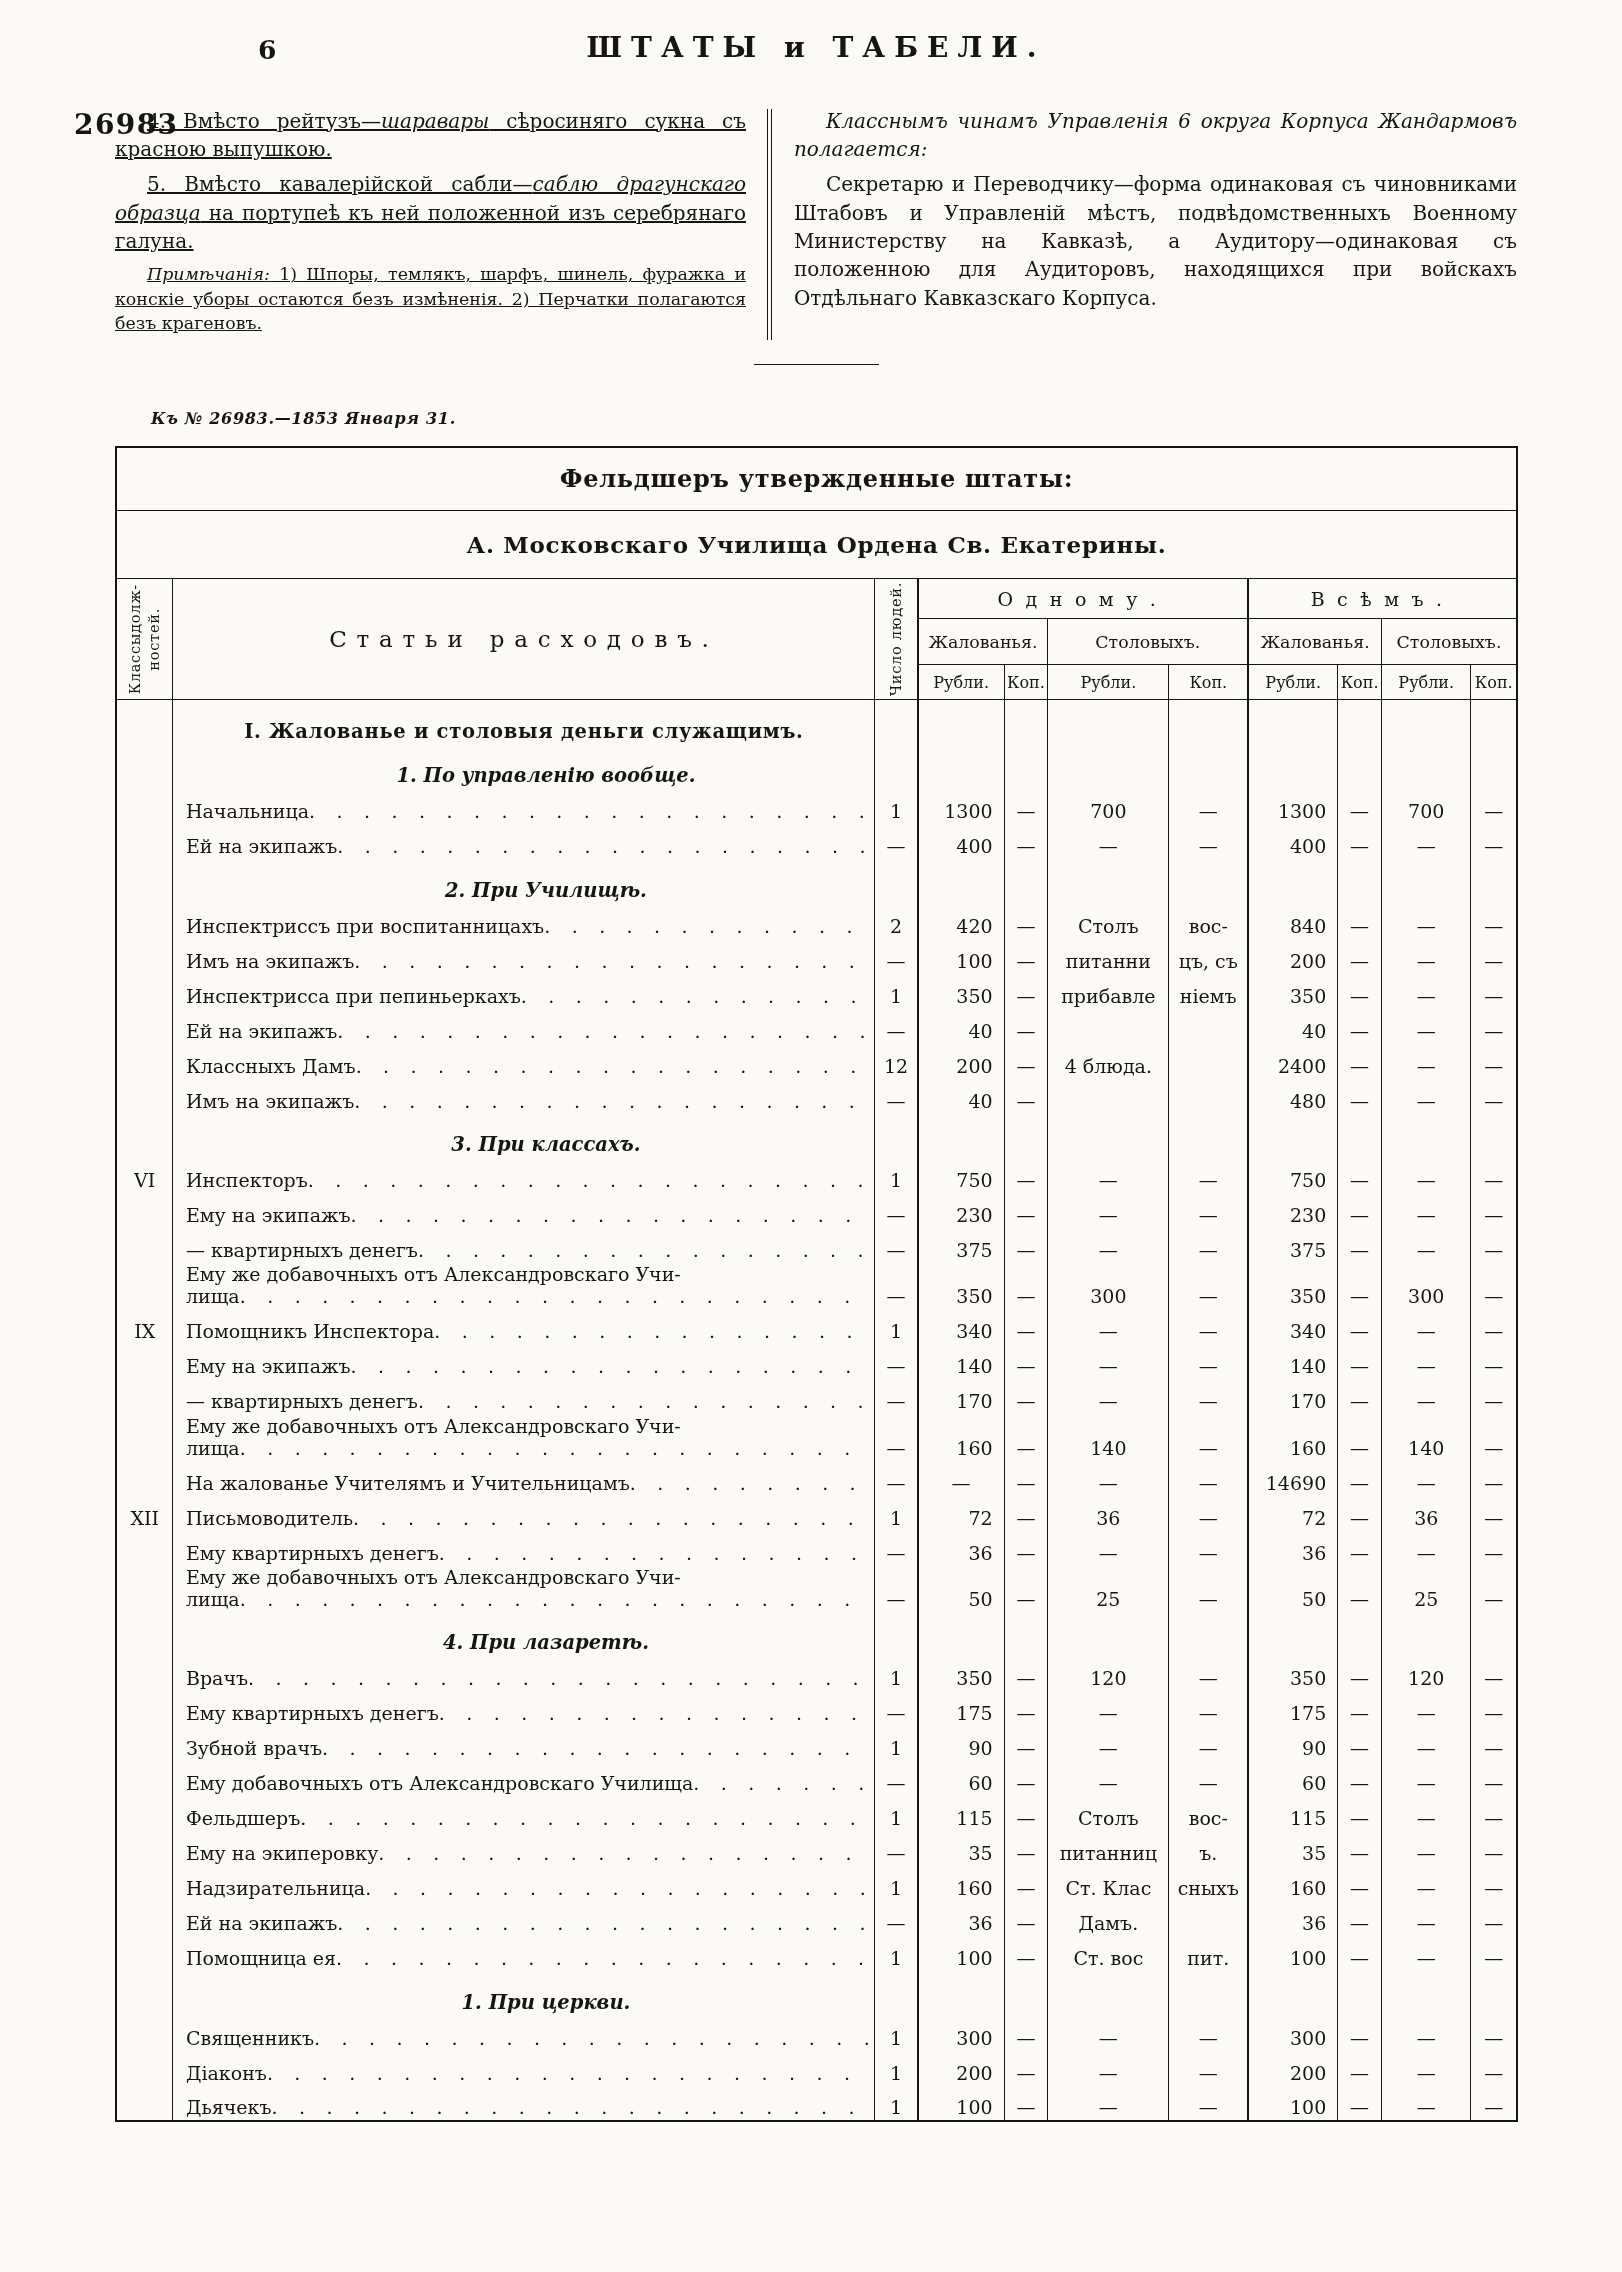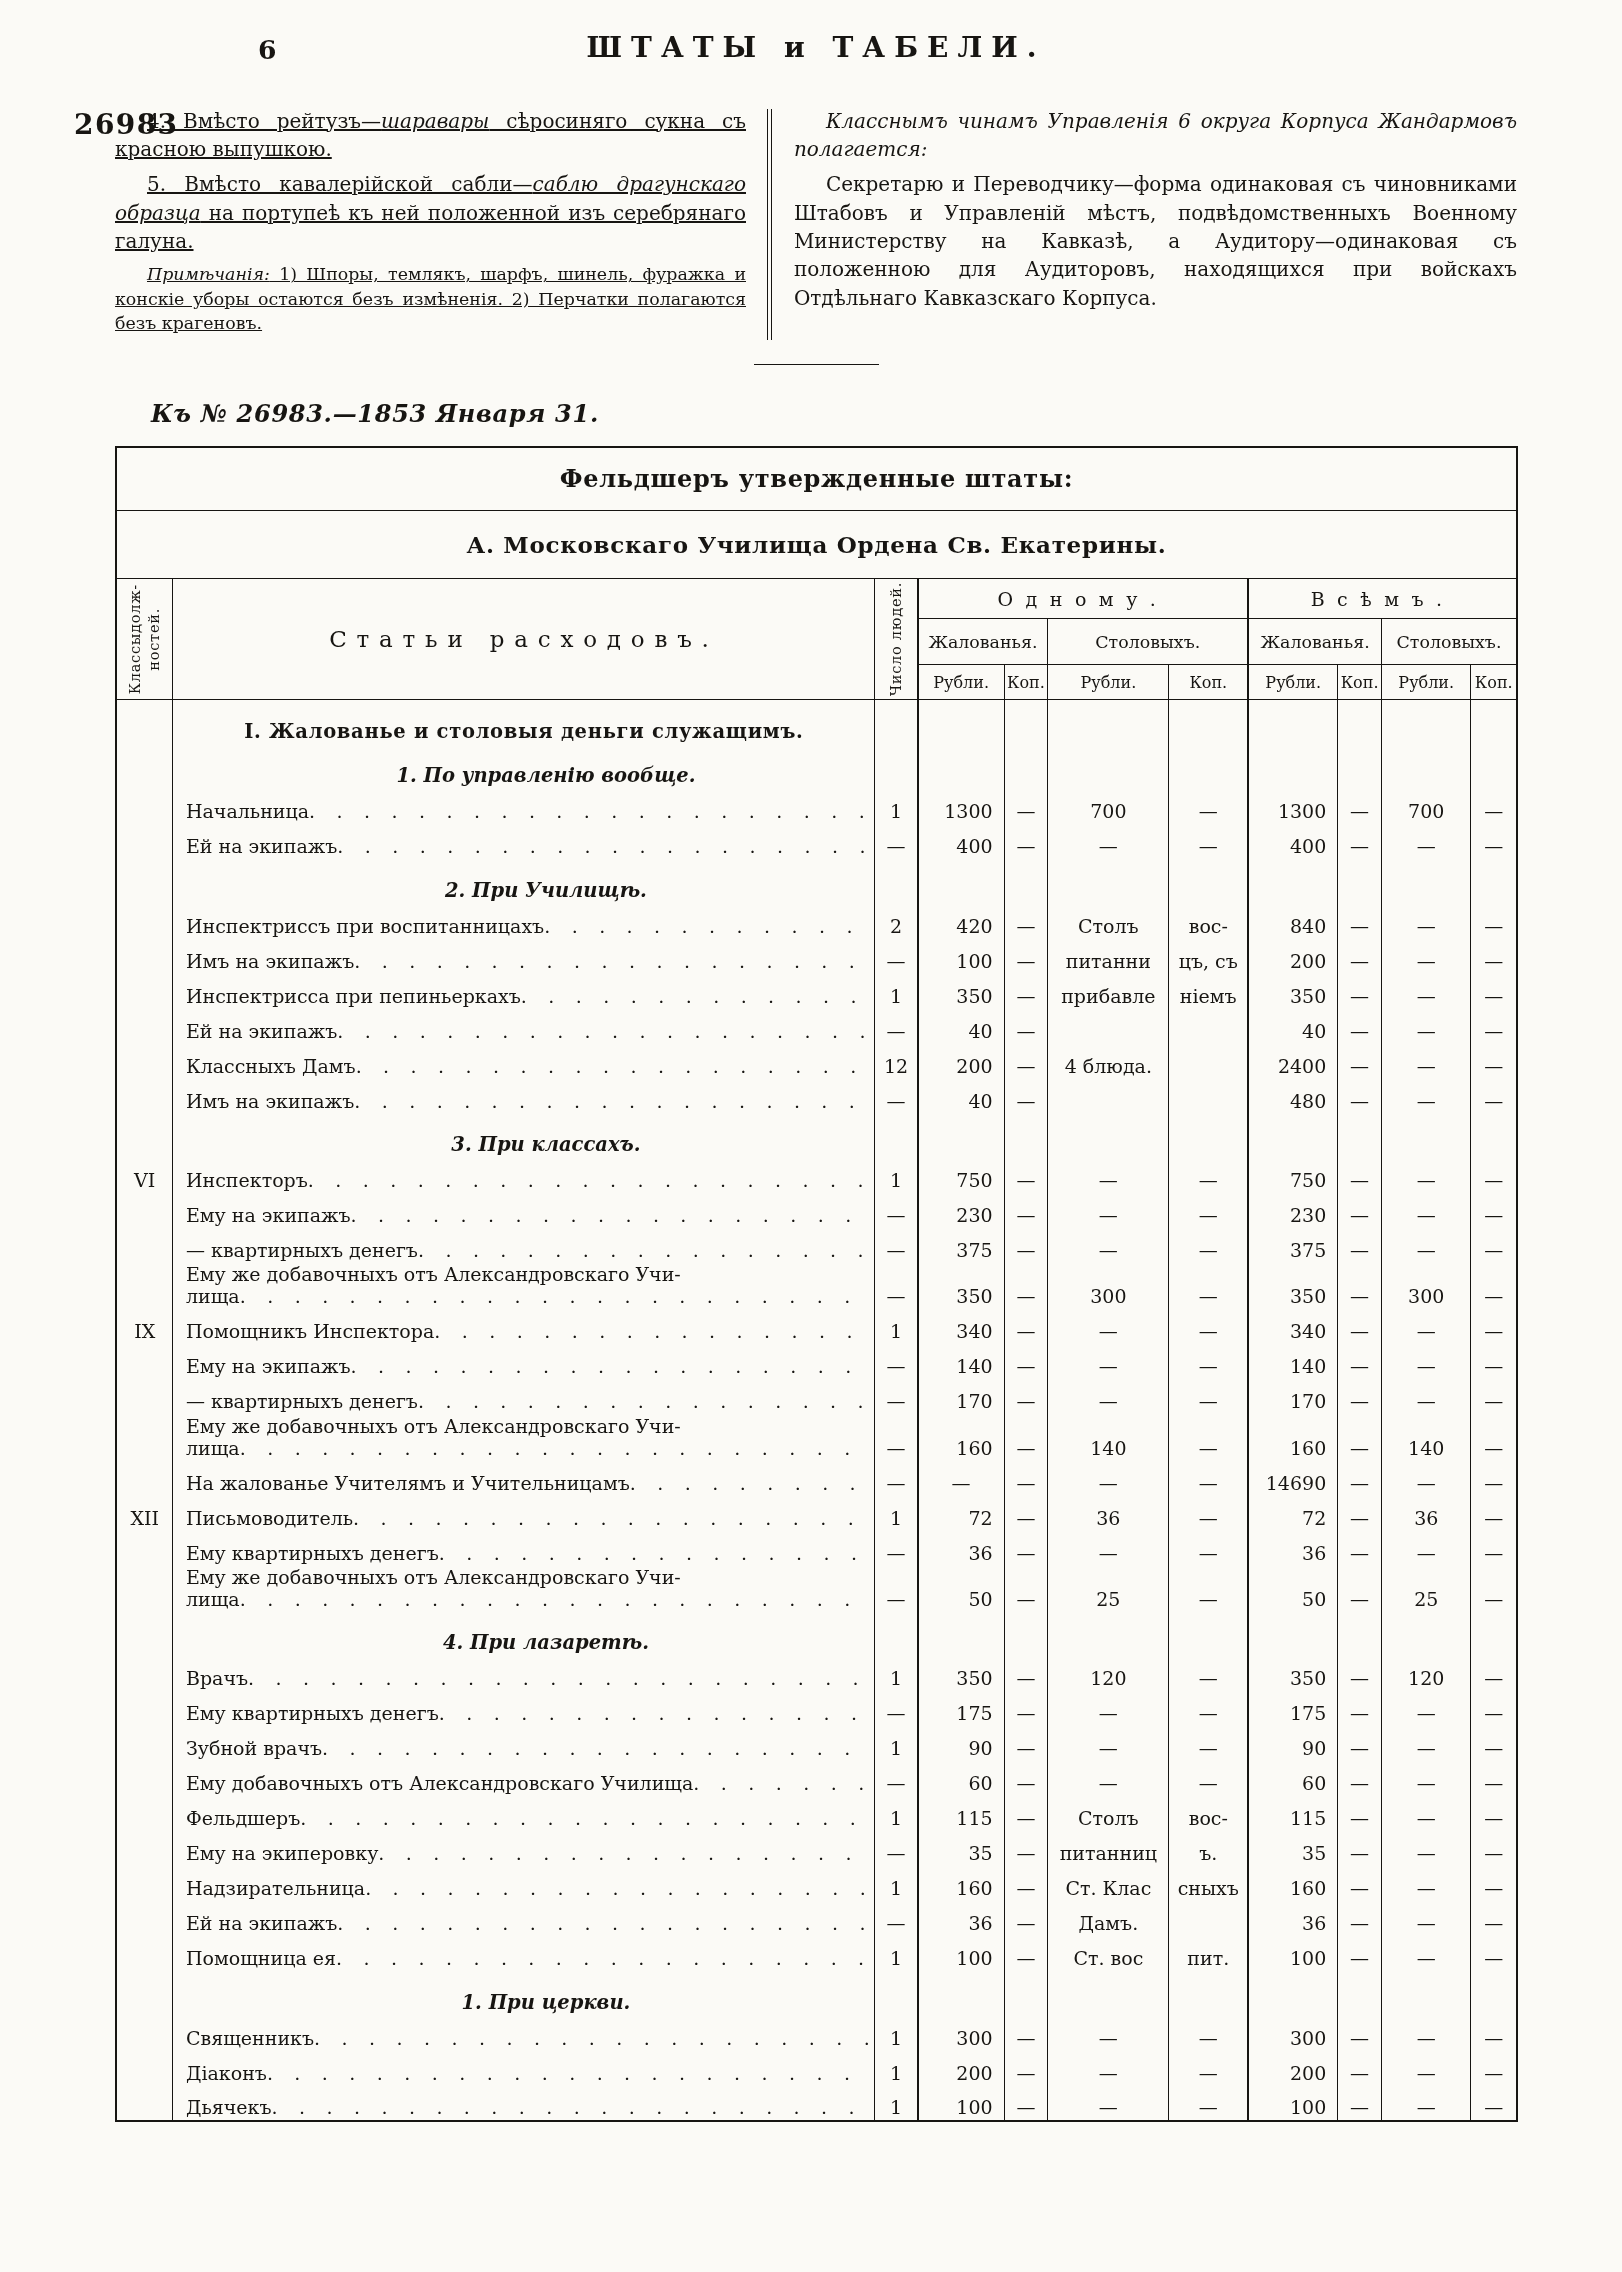--- a/index.html
+++ b/index.html
@@ -17,21 +17,21 @@
   .margin-number { position:absolute; left:-57px; top:1.4px; font-size:28px; font-weight:bold; letter-spacing:1.4px;margin-left:16px; }
   .col-left { width:652px; padding-right:21px;text-decoration:underline; }
   .col-divider { width:4.9px; border-left:1.4px solid #171512; border-right:1.4px solid #171512; margin:2.8px 0; align-self:stretch; }
   .col-right { flex:1; padding-left:22px; }
   .para { font-size:20px; line-height:1.42; text-align:justify; text-indent:32px; margin-bottom:7px; }
   .para.small { font-size:17.4px; line-height:1.40; }
   .it { font-style:italic; }
 
   .sep { width:125px; border-top:1.7px solid #171512; margin:21px auto 0 auto; }
 
-  .caption { font-size:24px; font-weight:bold; font-style:italic; margin:34px 0 0 36px; letter-spacing:0.7px; }
+  .caption { font-size:16px; font-weight:bold; font-style:italic; margin:44px 0 0 36px; letter-spacing:0.7px; }
 
   
   table.main { border-collapse:collapse; table-layout:fixed; width:1403px; margin-top:18px;
                border:2.1px solid #171512; }
   table.main th, table.main td { border-left:1.4px solid #171512; border-right:1.4px solid #171512; }
   .gl { border-left:2.1px solid #171512 !important; }
 
   .t-title   { text-align:center; font-weight:bold; font-size:24px; height:64px; vertical-align:middle;
                border-bottom:1.7px solid #171512; letter-spacing:0.7px; }
   .t-subtitle{ text-align:center; font-weight:bold; font-size:23px; height:68px; vertical-align:middle;

